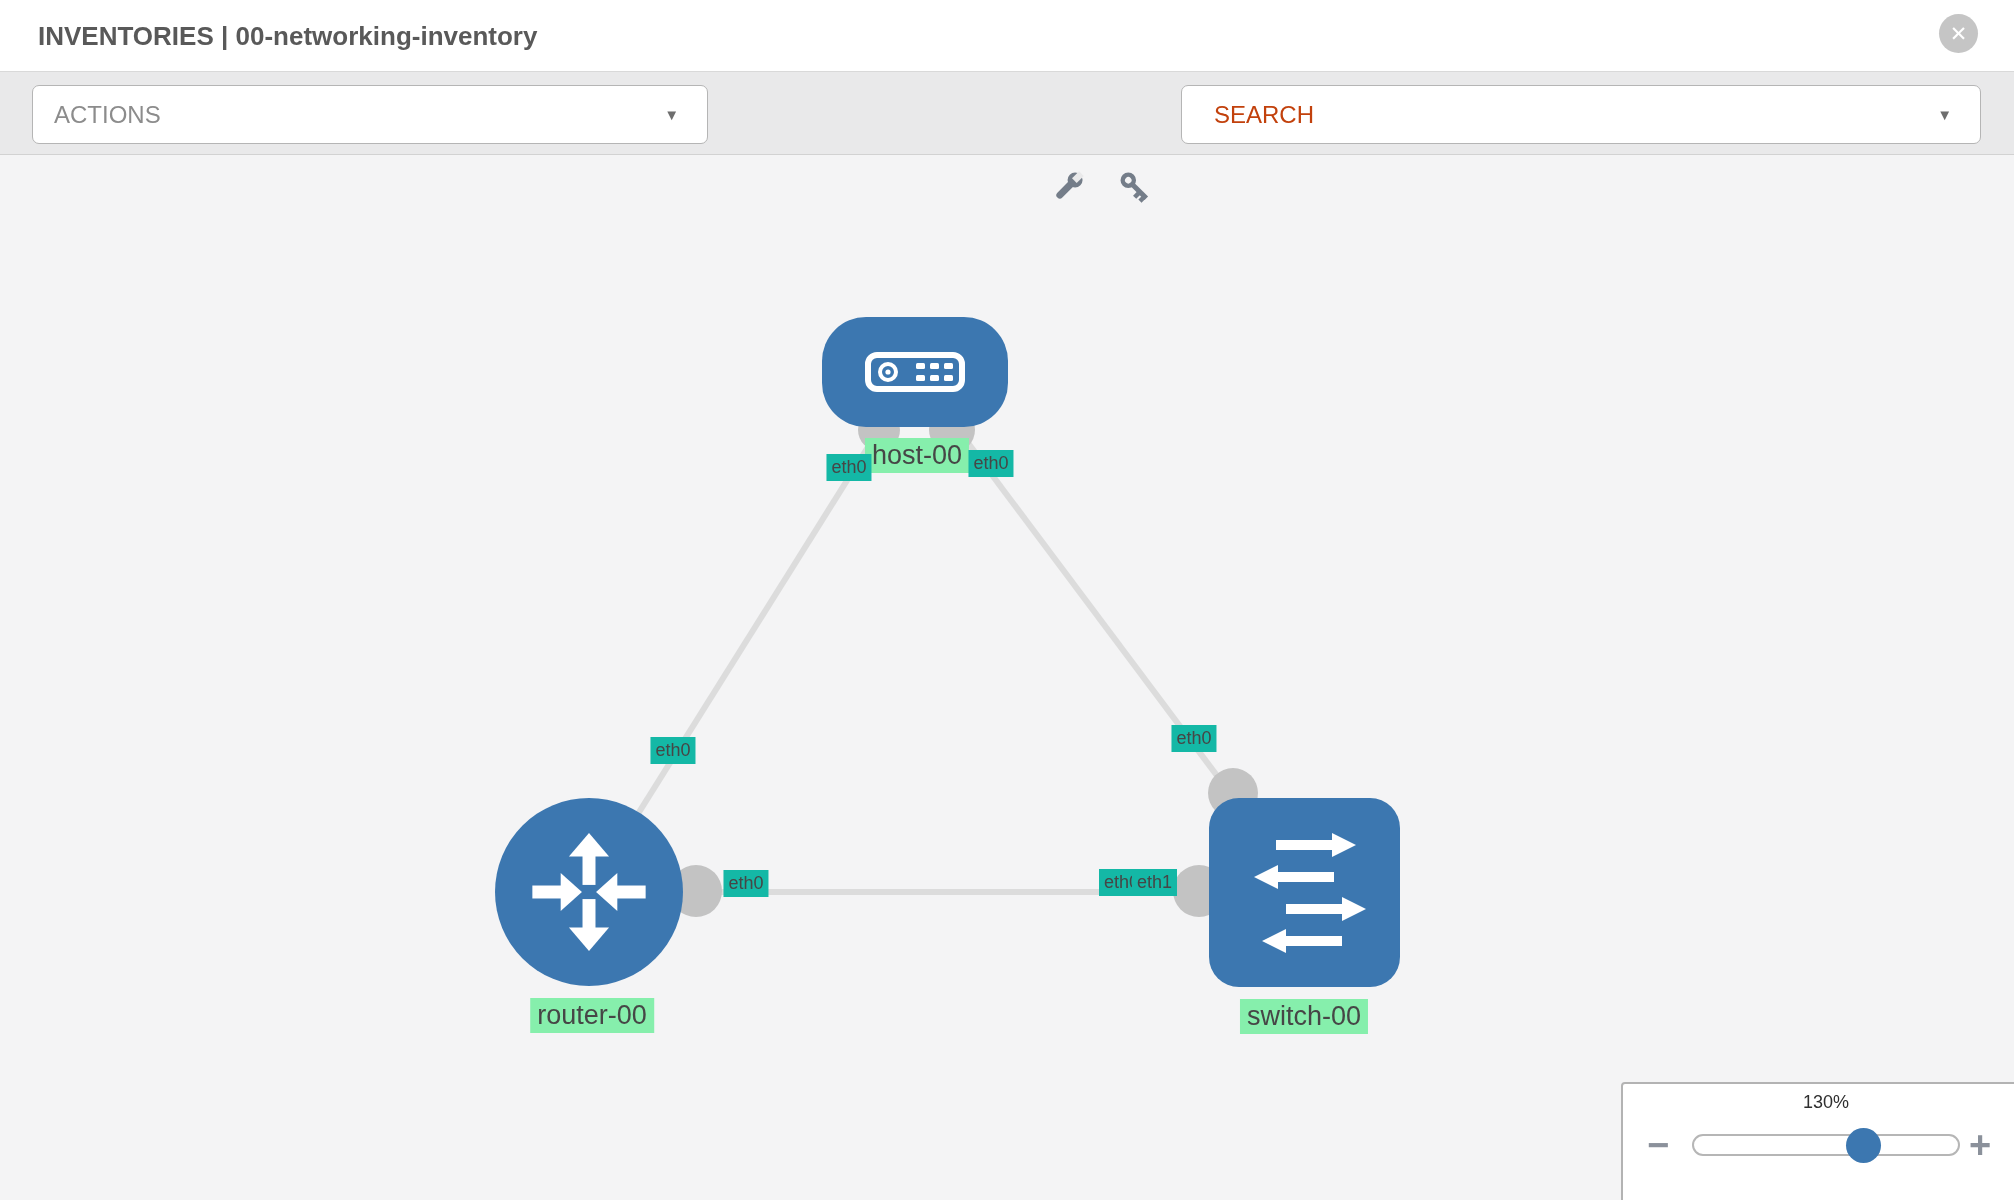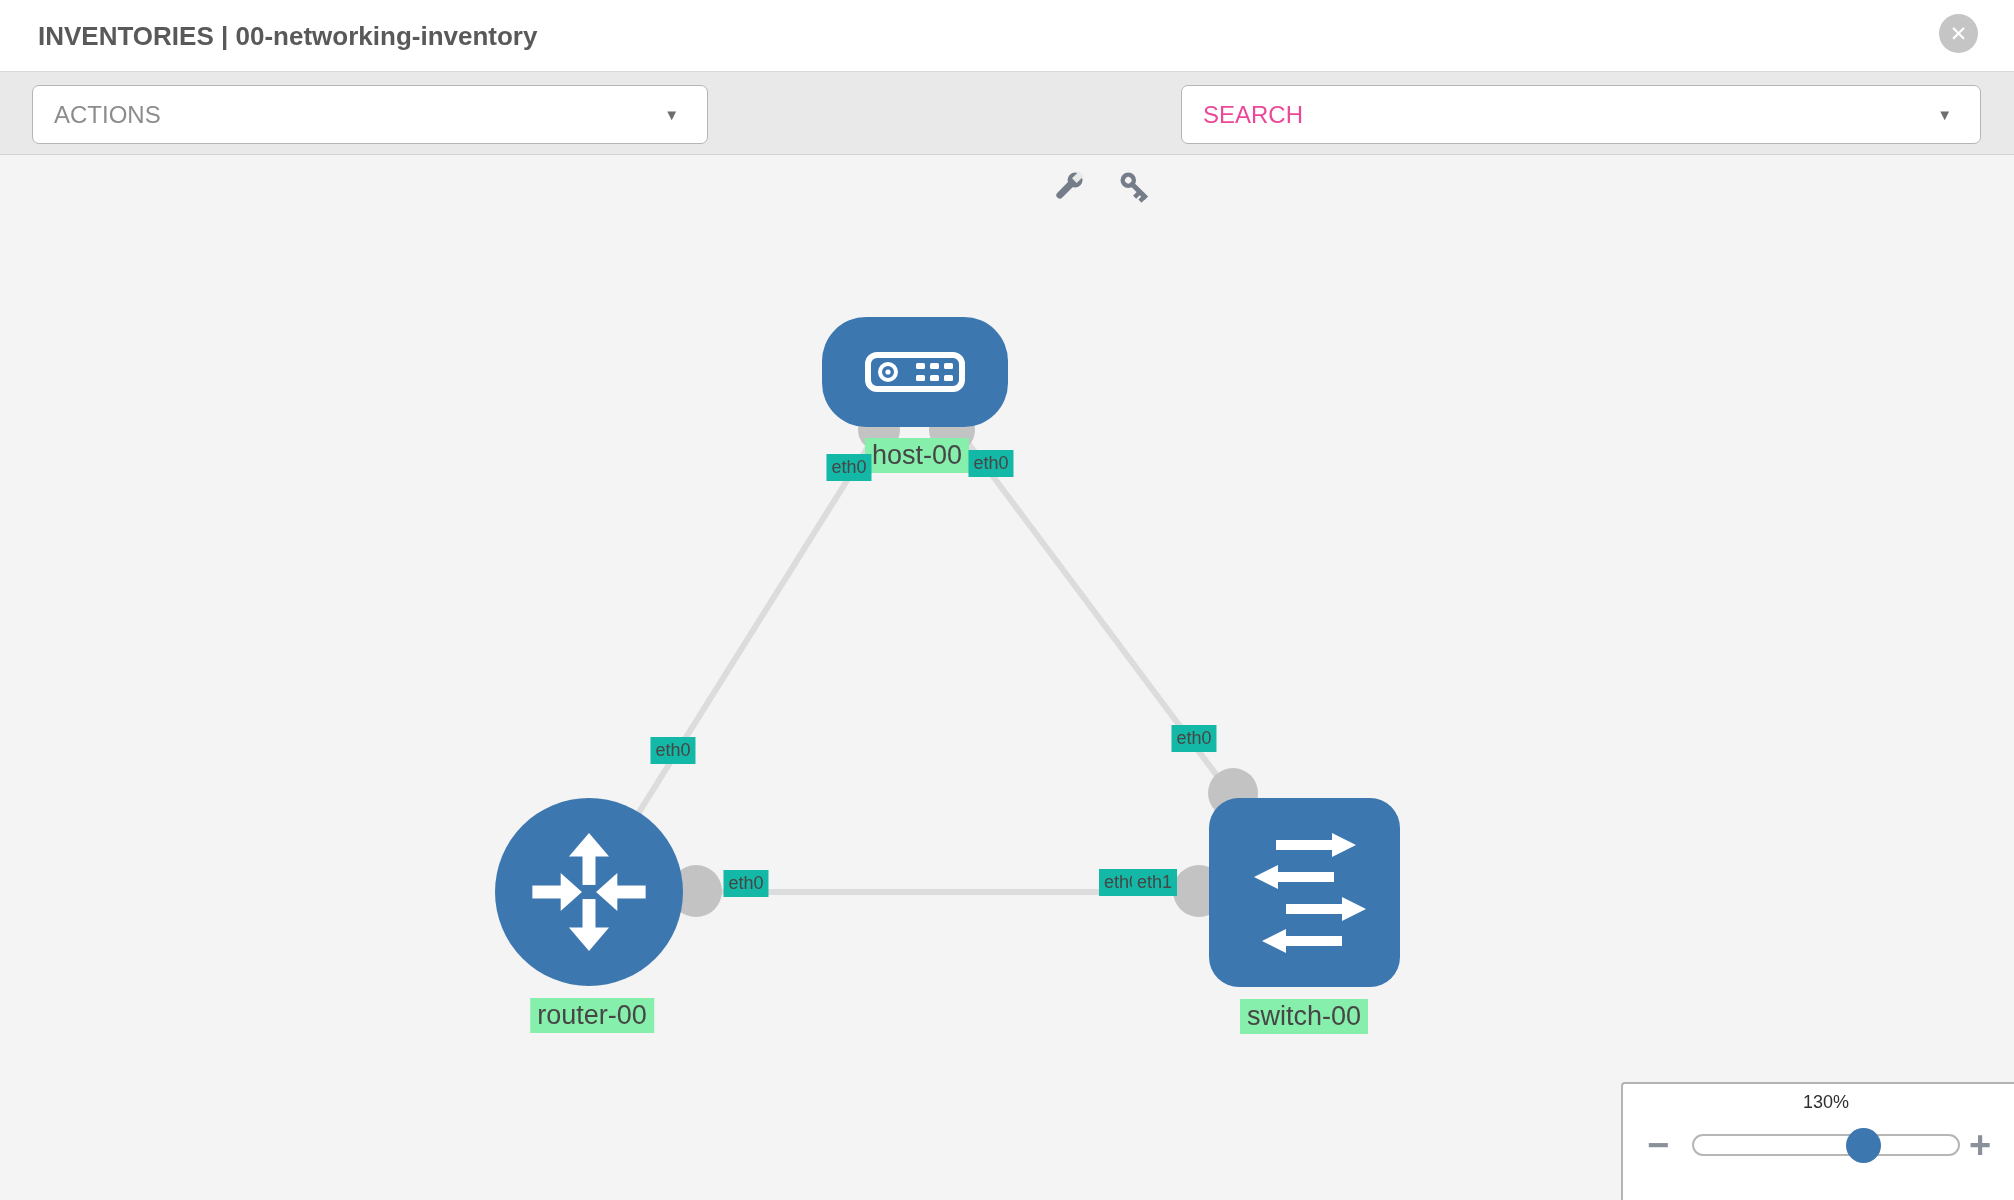--- a/index.html
+++ b/index.html
@@ -163,21 +163,21 @@
     <div class="title"><span>INVENTORIES</span><span> | </span><span>00-networking-inventory</span></div>
     <div class="close-btn"><span>✕</span></div>
   </div>
 
   <div class="toolbar">
     <div class="select-box" style="left:32px; width:676px;">
       <span class="select-text">ACTIONS</span>
       <span class="caret">▼</span>
     </div>
     <div class="select-box" style="left:1181px; width:800px;">
-      <span class="select-text" style="color:#ec4899;">SEARCH</span>
+      <span class="select-text" style="color:#c2410c;margin-left:11px;">SEARCH</span>
       <span class="caret">▼</span>
     </div>
     <svg class="tool-icon" style="left:1050px;" viewBox="0 0 36 36">
       <g transform="rotate(45 18 18)">
         <rect x="14.5" y="10" width="7" height="23" rx="3.5" fill="#747d89"></rect>
         <circle cx="18" cy="8" r="7.5" fill="#747d89"></circle>
         <rect x="14.7" y="-1" width="6.6" height="10" fill="#e9e9ea"></rect>
       </g>
     </svg>
     <svg class="tool-icon" style="left:1117px;" viewBox="0 0 36 36">

